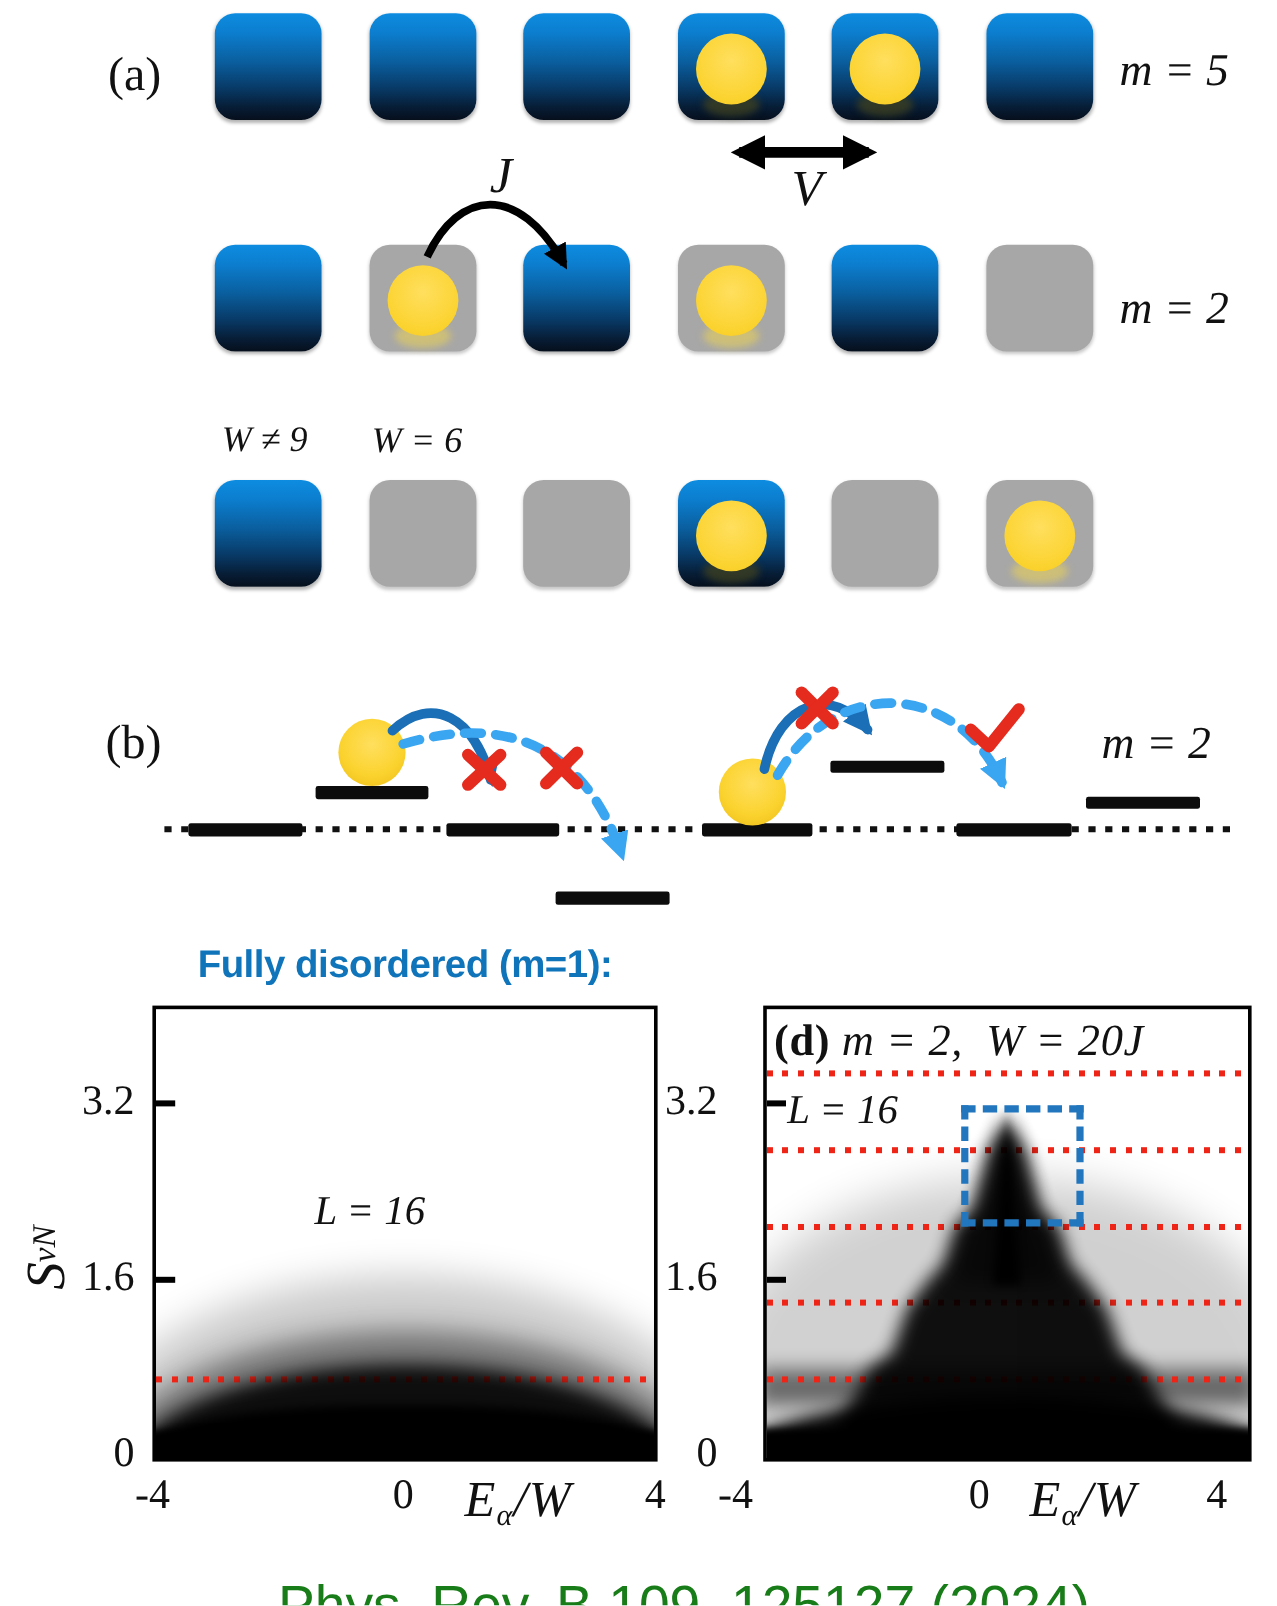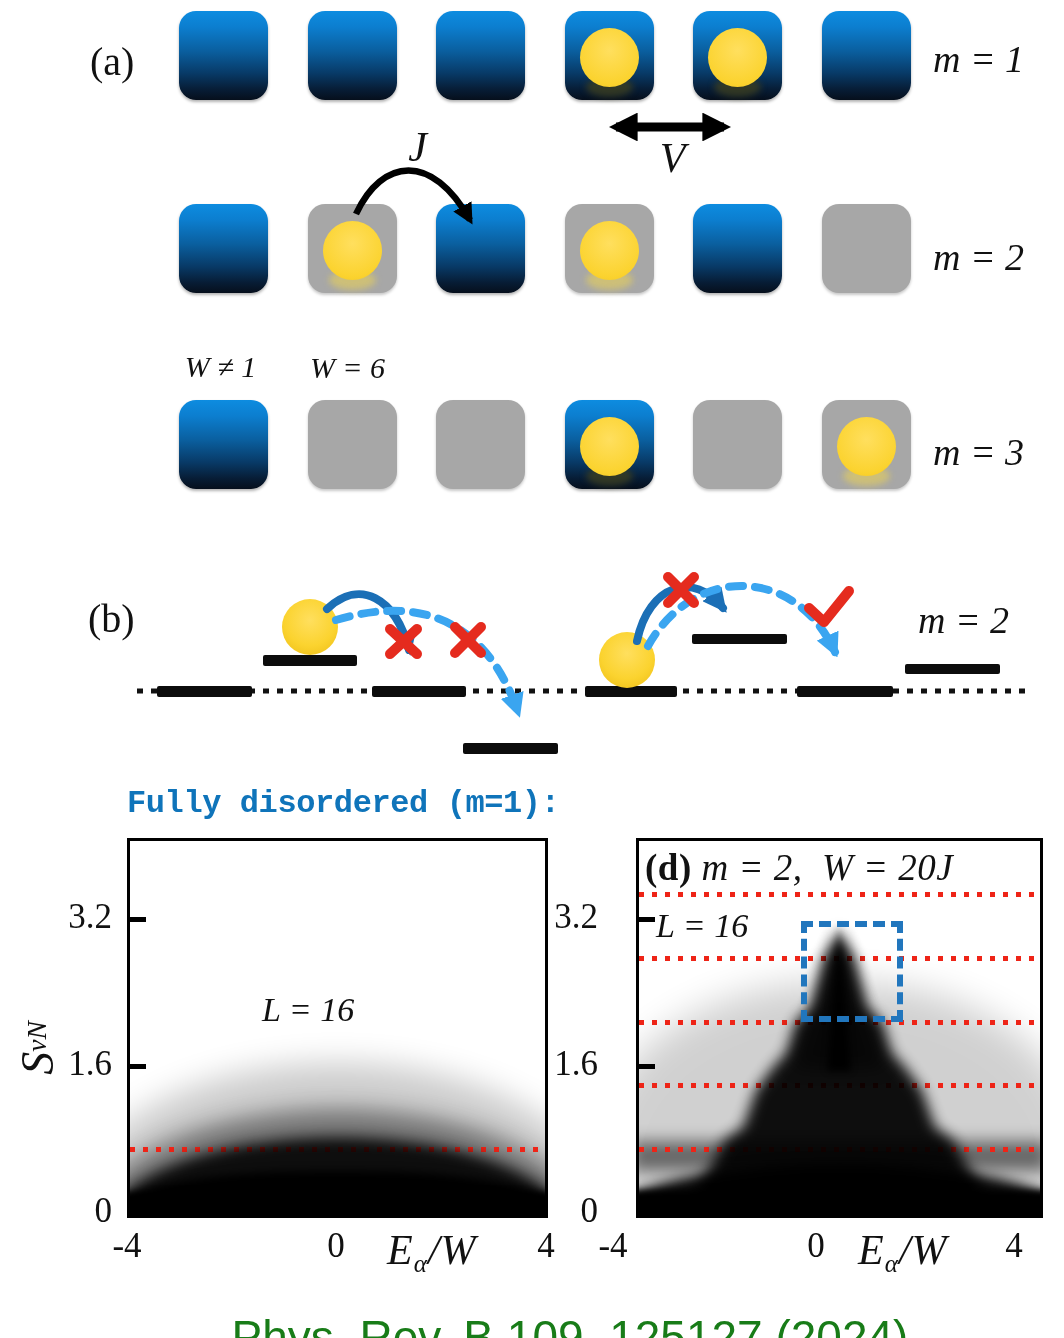--- a/index.html
+++ b/index.html
@@ -14,21 +14,21 @@
   .site{position:absolute;width:89px;height:89px;border-radius:17px;}
   .site-blue{background:linear-gradient(180deg,#0d8ce0 0%,#0c7ecf 18%,#0a5f9f 45%,#083a67 70%,#071d36 88%,#060f1c 100%);box-shadow:0 2px 3px rgba(0,0,0,.30);}
   .site-gray{background:#a7a7a7;box-shadow:0 2px 3px rgba(0,0,0,.22);}
   .particle{position:absolute;left:15px;top:17px;width:59px;height:59px;border-radius:50%;
             background:radial-gradient(circle at 50% 38%,#ffdf5e 0%,#fbd32f 70%,#f2c51f 100%);}
   .reflection{position:absolute;left:21px;bottom:3px;width:47px;height:20px;border-radius:50%;filter:blur(3px);}
   .refl-dark{background:rgba(60,62,32,.8);}
   .refl-light{background:rgba(226,205,96,.65);}
 
   
-  .hdr{font-family:Liberation Mono, monospace;font-weight:bold;font-size:32px;
+  .hdr{font-family:Liberation Sans, sans-serif;font-weight:bold;font-size:32px;
        color:#0f74ba;text-align:center;letter-spacing:-0.4px;white-space:nowrap;}
   .cite{font-family:"Liberation Sans","DejaVu Sans",sans-serif;font-size:46px;color:#187c18;text-align:center;margin-top:26px;}
 
   
   .plotbox{position:absolute;top:838px;height:380px;border:3px solid #000;box-sizing:border-box;background:#fff;overflow:hidden;}
   #boxC{left:127px;width:421px;}
   #boxD{left:613px;width:407px;margin-left:23px;}
   .cl{position:absolute;background:#000;pointer-events:none;}
   .z1{z-index:1}.z3{z-index:3}
   .cl-wrap{position:absolute;inset:0;z-index:3;pointer-events:none;}
@@ -91,28 +91,27 @@
         <div class="reflection refl-dark"></div>
         <div class="particle"></div>
       </div>
       <div class="site site-gray" style="left: 693px; top: 400px;"></div>
       <div class="site site-gray" style="left: 821.5px; top: 400px;">
         <div class="reflection refl-light"></div>
         <div class="particle"></div>
       </div>
     </div>
 
-  <span class="abs mlabel" style="left:933px;top:37px;width:130px;">m = 1</span>
+  <span class="abs mlabel" style="left:933px;top:37px;width:130px;">m = 5</span>
   <span class="abs mlabel" style="left:933px;top:235px;width:130px;">m = 2</span>
-  <span class="abs mlabel" style="left:933px;top:430px;width:130px;">m = 3</span>
 
   <span class="abs mlabel" style="left:390px;top:123px;width:55px;text-align:center;font-size:42px;">J</span>
   <span class="abs mlabel" style="left:645px;top:134px;width:55px;text-align:center;font-size:42px;">V</span>
 
-  <span class="abs wlabel" style="left:163px;top:350px;width:115px;">W ≠ 1</span>
+  <span class="abs wlabel" style="left:163px;top:350px;width:115px;">W ≠ 9</span>
   <span class="abs wlabel" style="left:295px;top:351px;width:105px;">W = 6</span>
 
   <svg class="abs" style="left:0;top:0;" width="1064" height="260" viewBox="0 0 1064 260">
     <defs>
       <marker id="mBk" viewBox="0 0 10 10" refX="7.5" refY="5" markerWidth="3.2" markerHeight="3.2" orient="auto-start-reverse">
         <path d="M0,0 L10,5 L0,10 z" fill="#000"></path>
       </marker>
       <radialGradient id="gy" cx="50%" cy="38%" r="65%">
         <stop offset="0%" stop-color="#ffdf5e"></stop>
           <stop offset="70%" stop-color="#fbd32f"></stop>

